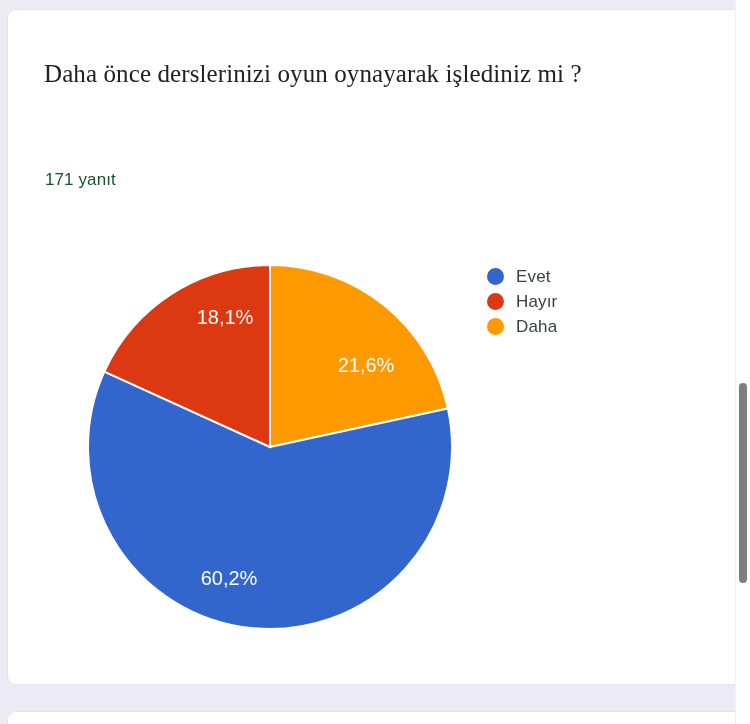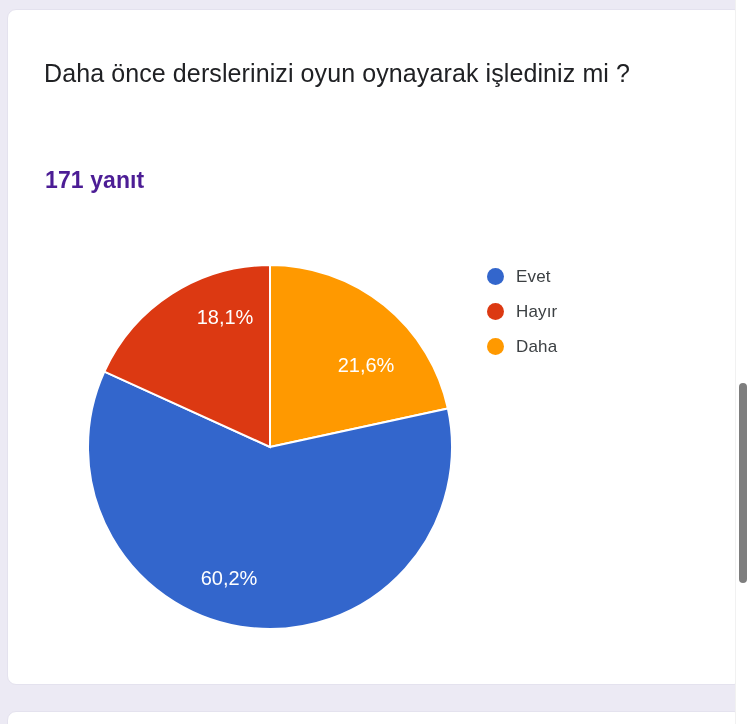--- a/index.html
+++ b/index.html
@@ -52,30 +52,31 @@
   .question-title {
     position: absolute;
     left: 44px;
     top: 52px;
     width: 600px;
     font-size: 25px;
     line-height: 43px;
     color: #202124;
     font-weight: 400;
     letter-spacing: 0.1px;
+    font-family: Liberation Serif, serif;
   }
 
   .response-count {
     position: absolute;
     left: 45px;
     top: 168px;
-    font-size: 23px;
+    font-size: 17px;
     line-height: 24px;
-    color: #4c1d95;
-    font-weight: 700;
+    color: #14532d;
+    font-weight: 400;
     letter-spacing: 0.1px;
   }
 
   
   .chart-area {
     position: absolute;
     left: 0px;
     top: 215px;
     width: 734px;
     height: 460px;
@@ -95,21 +96,21 @@
     dominant-baseline: middle;
   }
 
   
   .legend {
     position: absolute;
     left: 487px;
     top: 265px;
     display: flex;
     flex-direction: column;
-    gap: 12px;
+    gap: 2px;
   }
 
   .legend-item {
     display: flex;
     align-items: center;
     height: 23px;
   }
 
   .legend-swatch {
     width: 17px;

